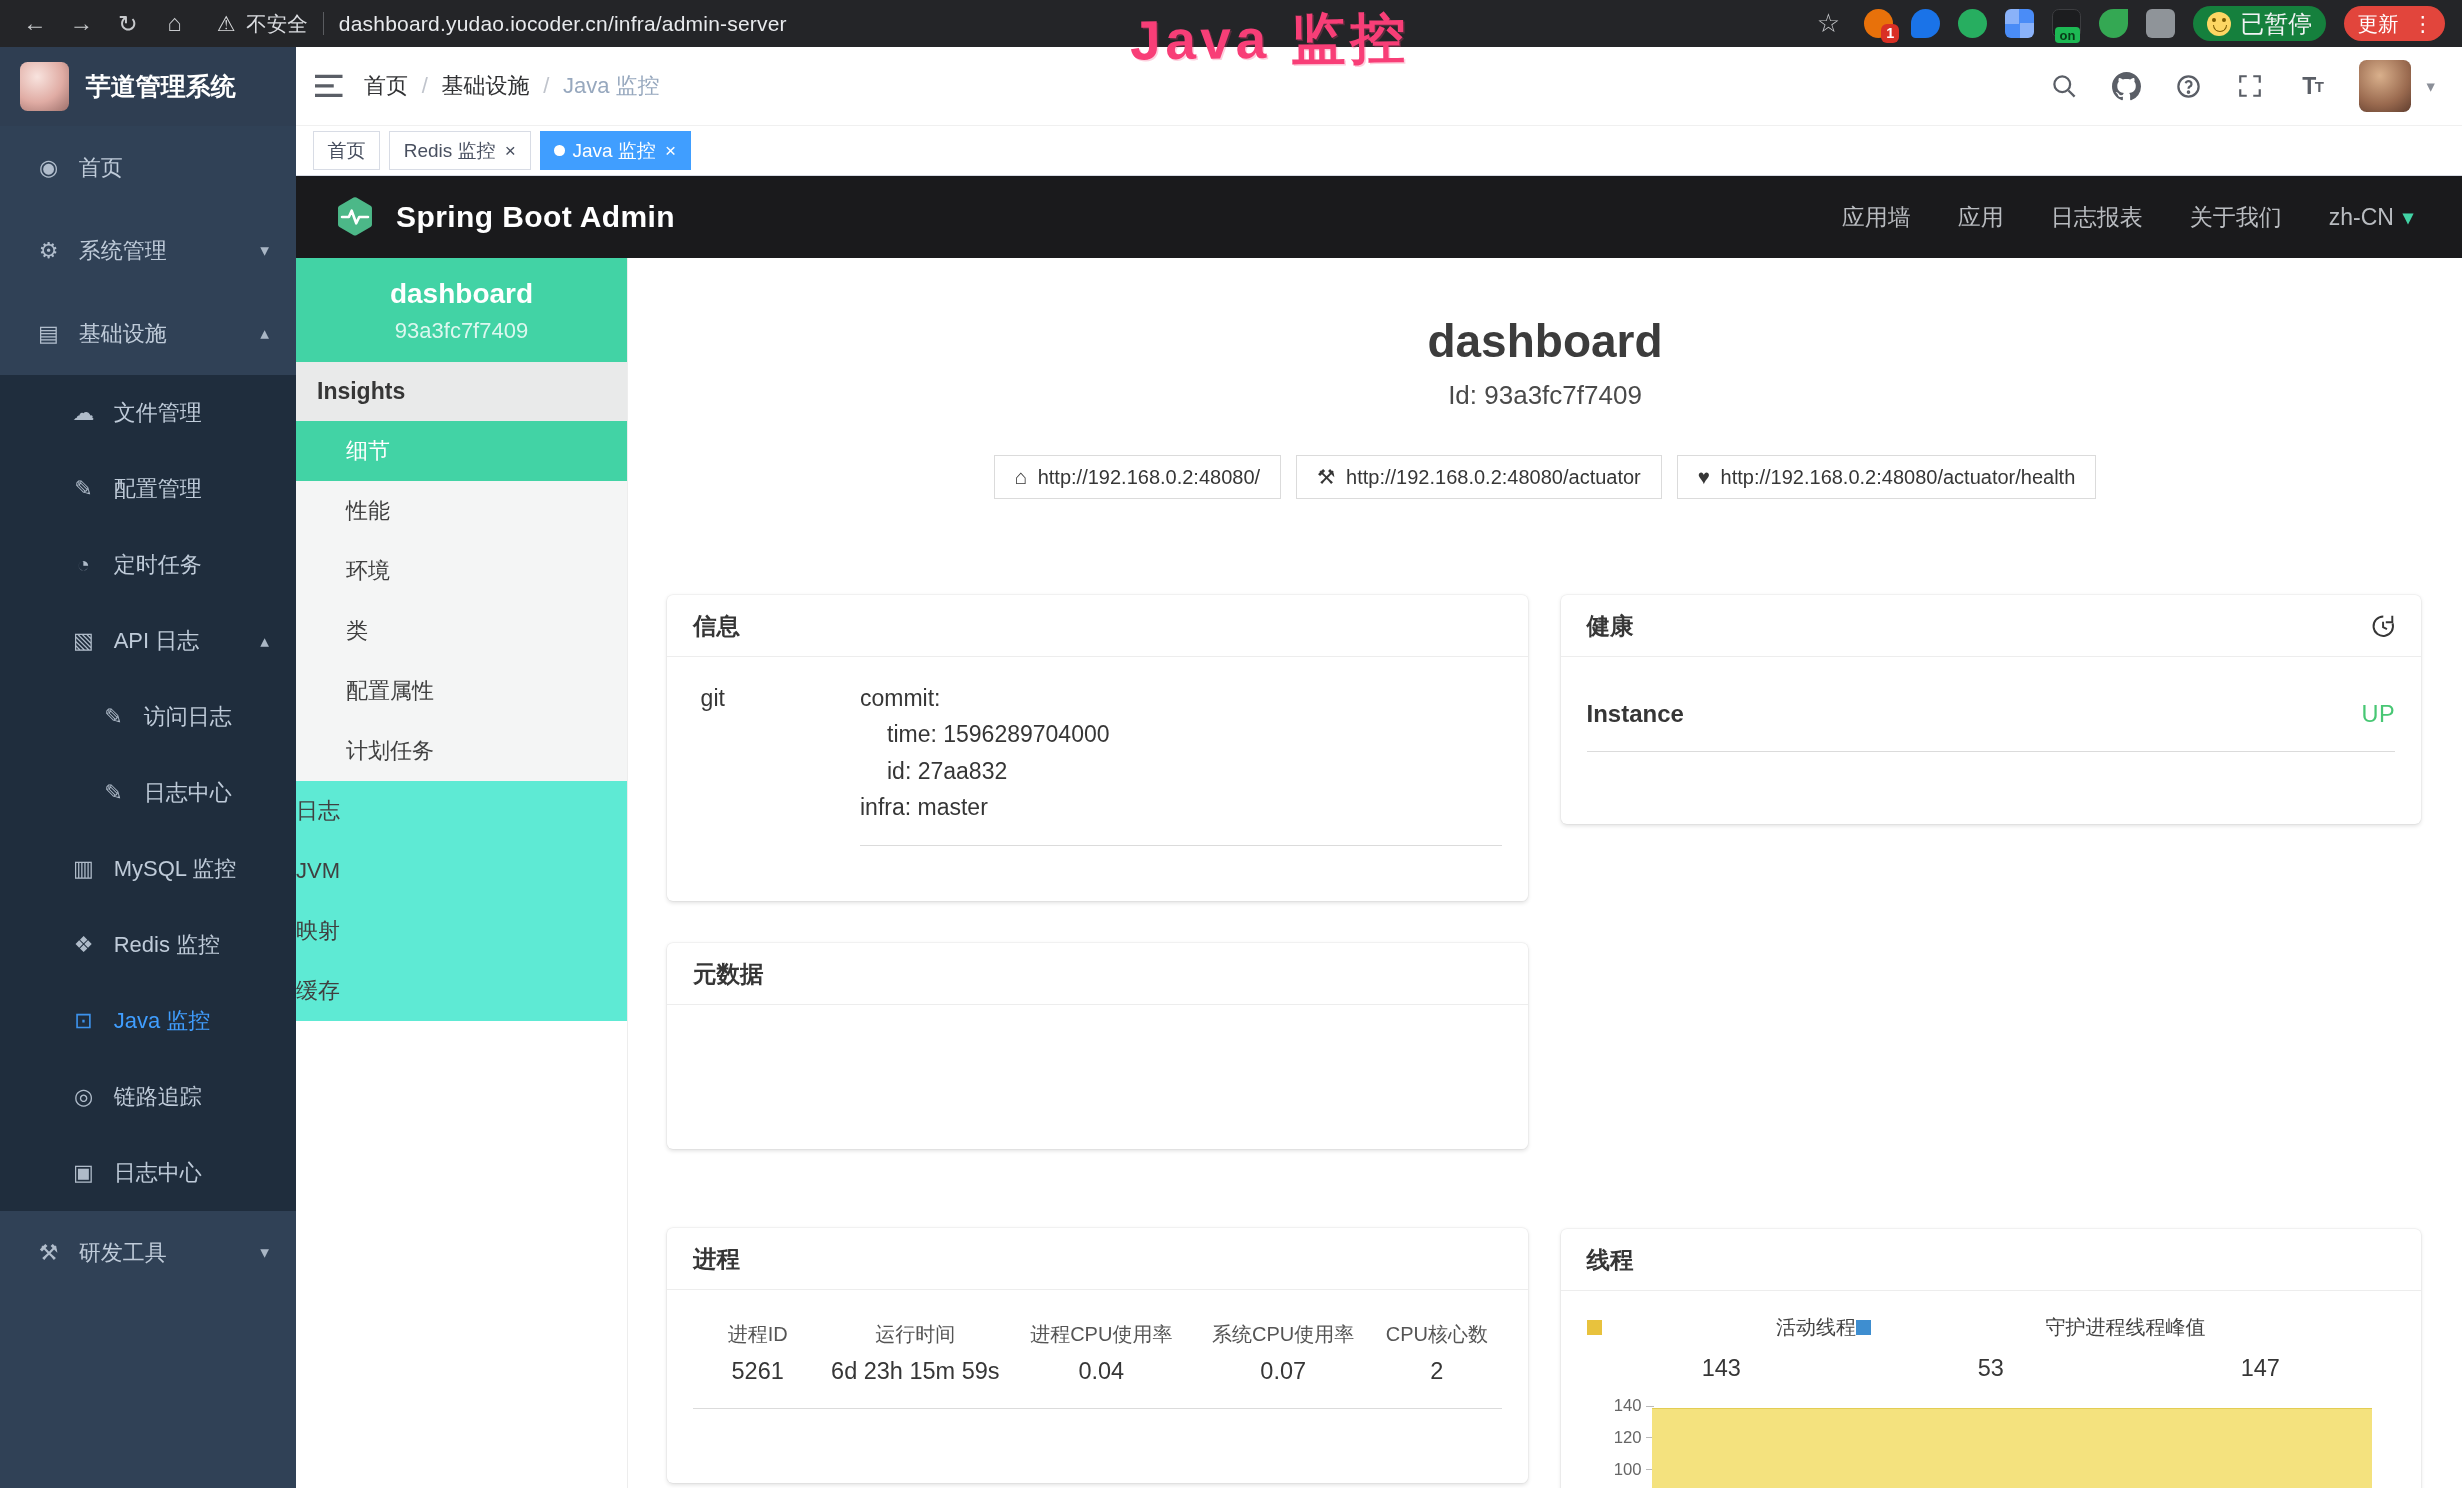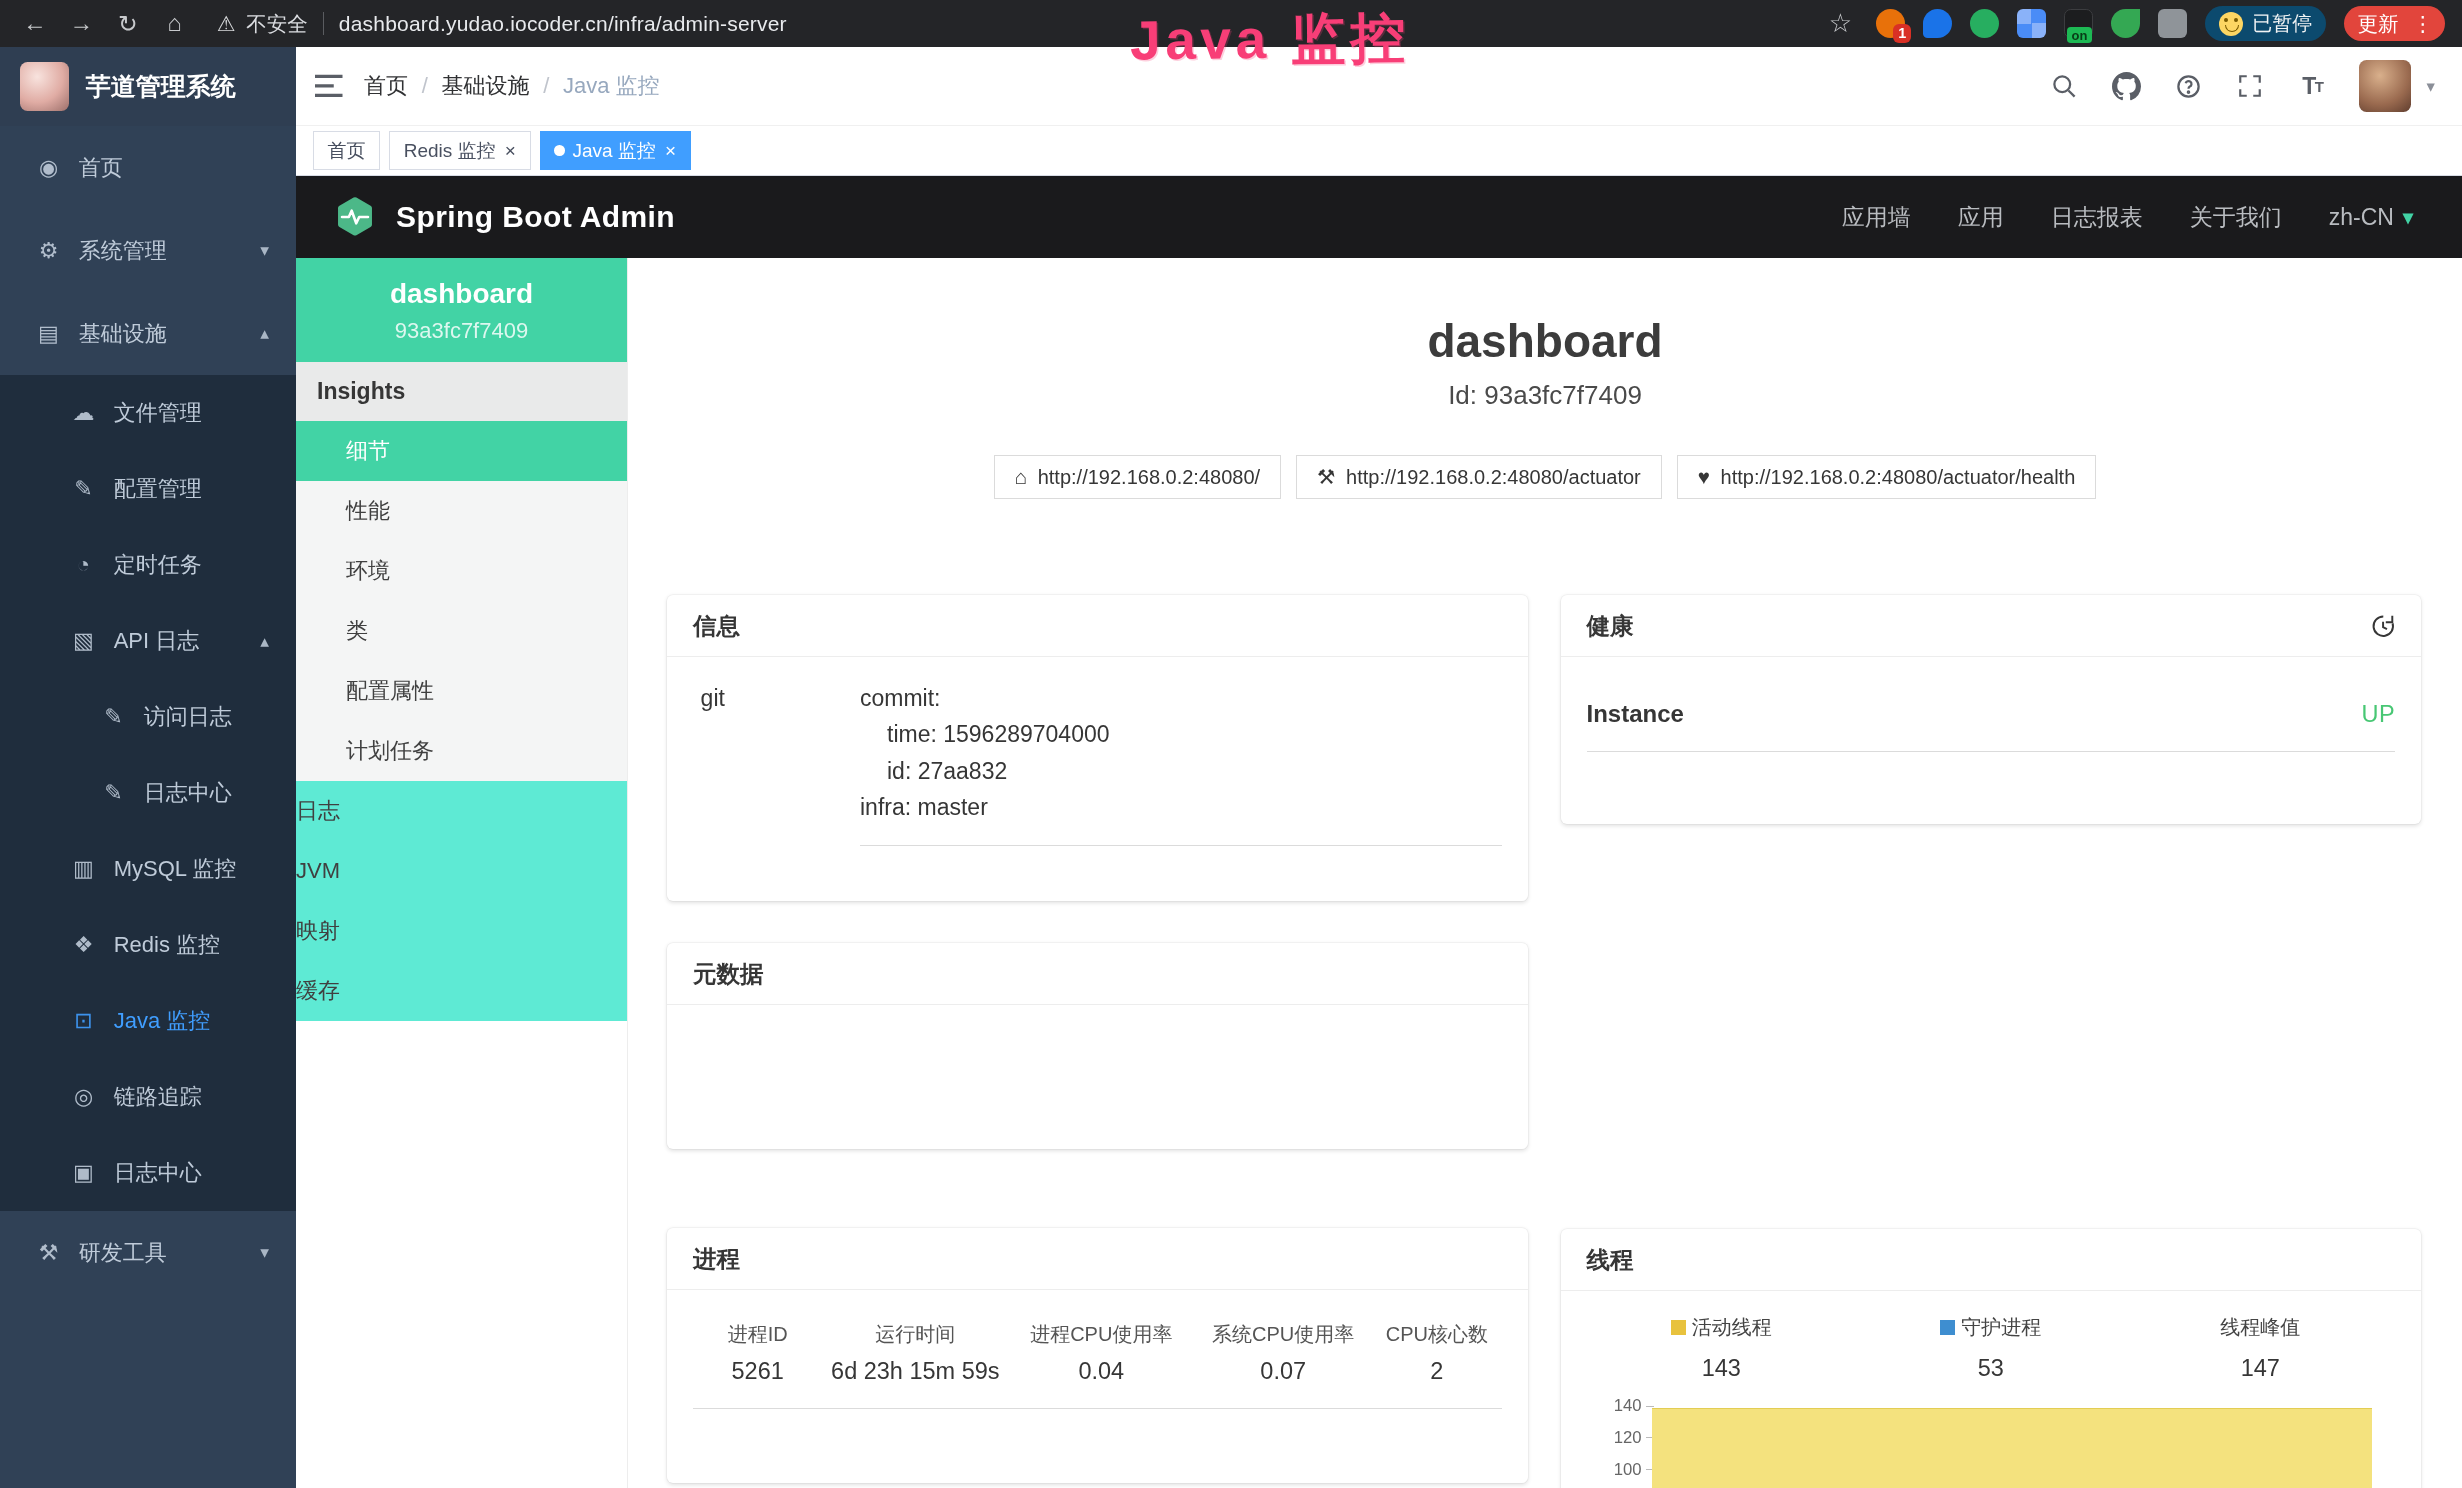--- a/index.html
+++ b/index.html
@@ -22,21 +22,21 @@
   .ext3{background:#27ae60;border-radius:50%}
   .ext4{background:conic-gradient(#4a8cf7 25%,#8ab2f9 0 50%,#4a8cf7 0 75%,#8ab2f9 0);border-radius:6px}
   .ext5{background:#1c1d1f;border:0.8px solid #3c3d40}
   .ext6{background:#34a853;border-radius:60% 0 60% 60%}
   .ext7{background:#8f9499;border-radius:6px}
   .badge{position:absolute;font-style:normal;font-weight:700;border-radius:6px;line-height:1}
   .badge.red{right:-6px;bottom:-4.6px;background:#d93025;color:#fff;font-size:14.4px;padding:2.3px 5.3px}
   .badge.on{left:1.5px;bottom:-6px;background:#1db954;color:#083c17;font-size:13px;padding:1.5px 4.6px;border-radius:3.8px}
   .pill{display:flex;align-items:center;gap:9px;height:35px;border-radius:18px;padding:0 13.7px}
   .pill b{font-weight:400}
-  .pill.paused{background:#0c4a6e;color:#f1f3f4;font-size:20px}
+  .pill.paused{background:#15803d;color:#f1f3f4;font-size:24px}
   .smiley{width:24px;height:24px;border-radius:50%;background:#fdd663;position:relative;display:inline-block}
   .smiley::before{content:"";position:absolute;left:5.3px;top:6.8px;width:3.8px;height:3.8px;border-radius:50%;background:#7a5b00;box-shadow:10px 0 0 #7a5b00}
   .smiley::after{content:"";position:absolute;left:6px;top:13px;width:12px;height:6px;border:1.5px solid #7a5b00;border-top:none;border-radius:0 0 9px 9px}
   .pill.update{background:#e2453c;color:#fff;font-size:20.5px;padding-right:7.6px}
   .kebab{font-style:normal;font-size:21px;color:#fff;padding:0 4.6px}
 
   
   #annotation{position:absolute;left:1130px;top:3px;z-index:99;font-size:55px;font-weight:800;color:#f83e77;letter-spacing:4.6px;transform:rotate(-.6deg);text-shadow:1.5px 1.5px 0 rgba(248,62,119,.25)}
 
   
@@ -121,21 +121,21 @@
   .kv2 .v2{flex:1;font-size:23px;color:#363636;border-bottom:0.8px solid #dbdbdb;padding-bottom:20px}
   .health-row{display:flex;justify-content:space-between;align-items:center;padding:20px 0 23px;border-bottom:0.8px solid #dbdbdb}
   .health-name{font-size:24px;font-weight:700;color:#363636}
   .up{font-size:23.5px;font-weight:400;color:#48c774;letter-spacing:0.4px}
   .prow{display:flex;text-align:center}
   .prow.hd{font-size:20px;color:#555;padding:7.6px 0 10.6px}
   .prow.vl{font-size:23.5px;color:#363636;padding-bottom:23px;border-bottom:0.8px solid #dbdbdb}
   .pc0{width:16%}.pc1{width:23%}.pc2{width:23%}.pc3{width:22%}.pc4{width:16%}
   .legend{display:flex;text-align:center}
   .lg{flex:1 1 0}
-  .lg-top{display:flex;align-items:center;justify-content:center;gap:6px;font-size:20px;color:#444}
+  .lg-top{display:flex;align-items:center;justify-content:space-between;gap:6px;font-size:20px;color:#444}
   .sq{width:15px;height:15px;display:inline-block}
   .sq.yellow{background:#e8c23d}
   .sq.blue{background:#3e8ed0}
   .lg-val{font-size:23.5px;color:#363636;margin-top:13.7px}
   .chart{display:flex;margin-top:16.7px}
   .yaxis{width:64px;display:flex;flex-direction:column;align-items:flex-end;padding-right:9px;font-size:16.7px;color:#666}
   .yaxis span{height:32px;line-height:16.7px}
   .plot{flex:1;position:relative}
   .tick{position:absolute;left:-4.6px;width:7.6px;height:0.8px;background:#bbb}
   .band{position:absolute;left:1.5px;right:23px;top:10px;height:197px;background:#f4e27e;border-top:1.5px solid #e3cd54}

